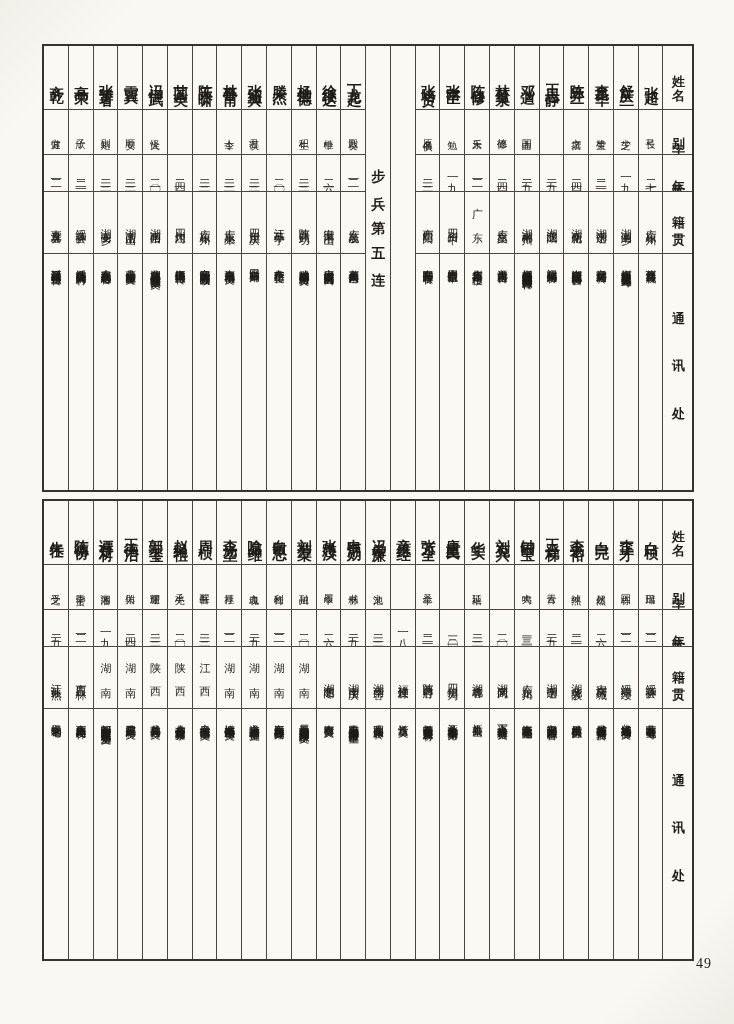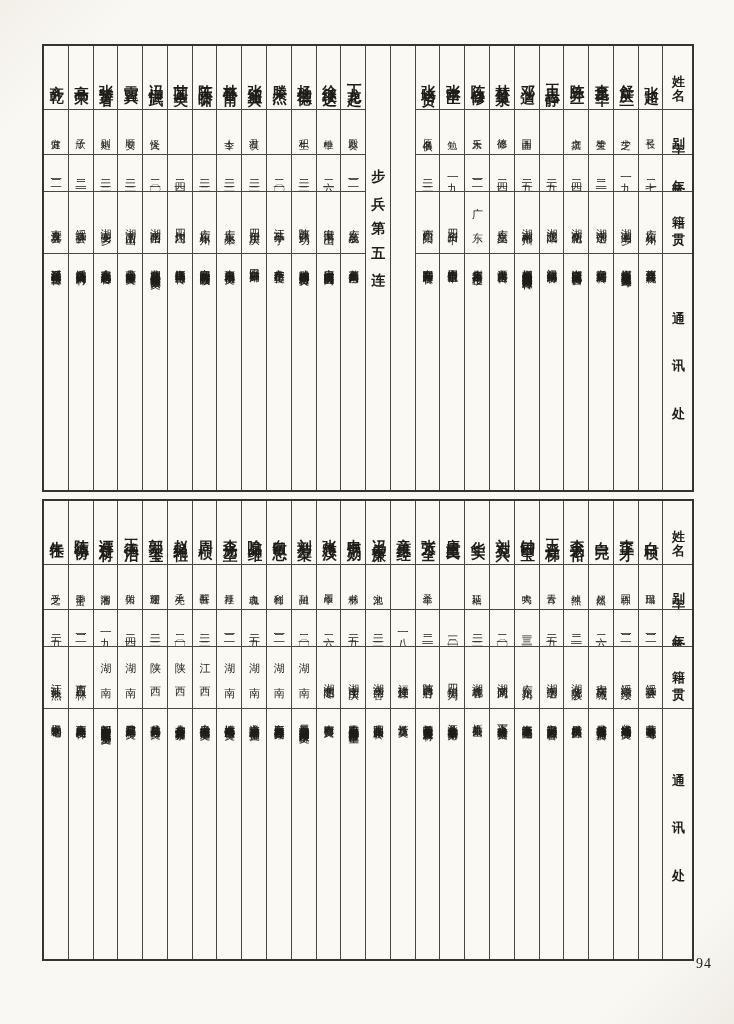--- a/index.html
+++ b/index.html
@@ -921,14 +921,14 @@
           </div>
           <div class="cell r-origin">
             <div class="vtext origin-text">江苏常熟</div>
           </div>
           <div class="cell r-addr">
             <div class="vtext addr-text">无锡杨合老宅</div>
           </div>
         </div>
       </section>
   </div>
-  <div class="page-num">94</div>
+  <div class="page-num">49</div>
 </div>
 
 </body></html>

